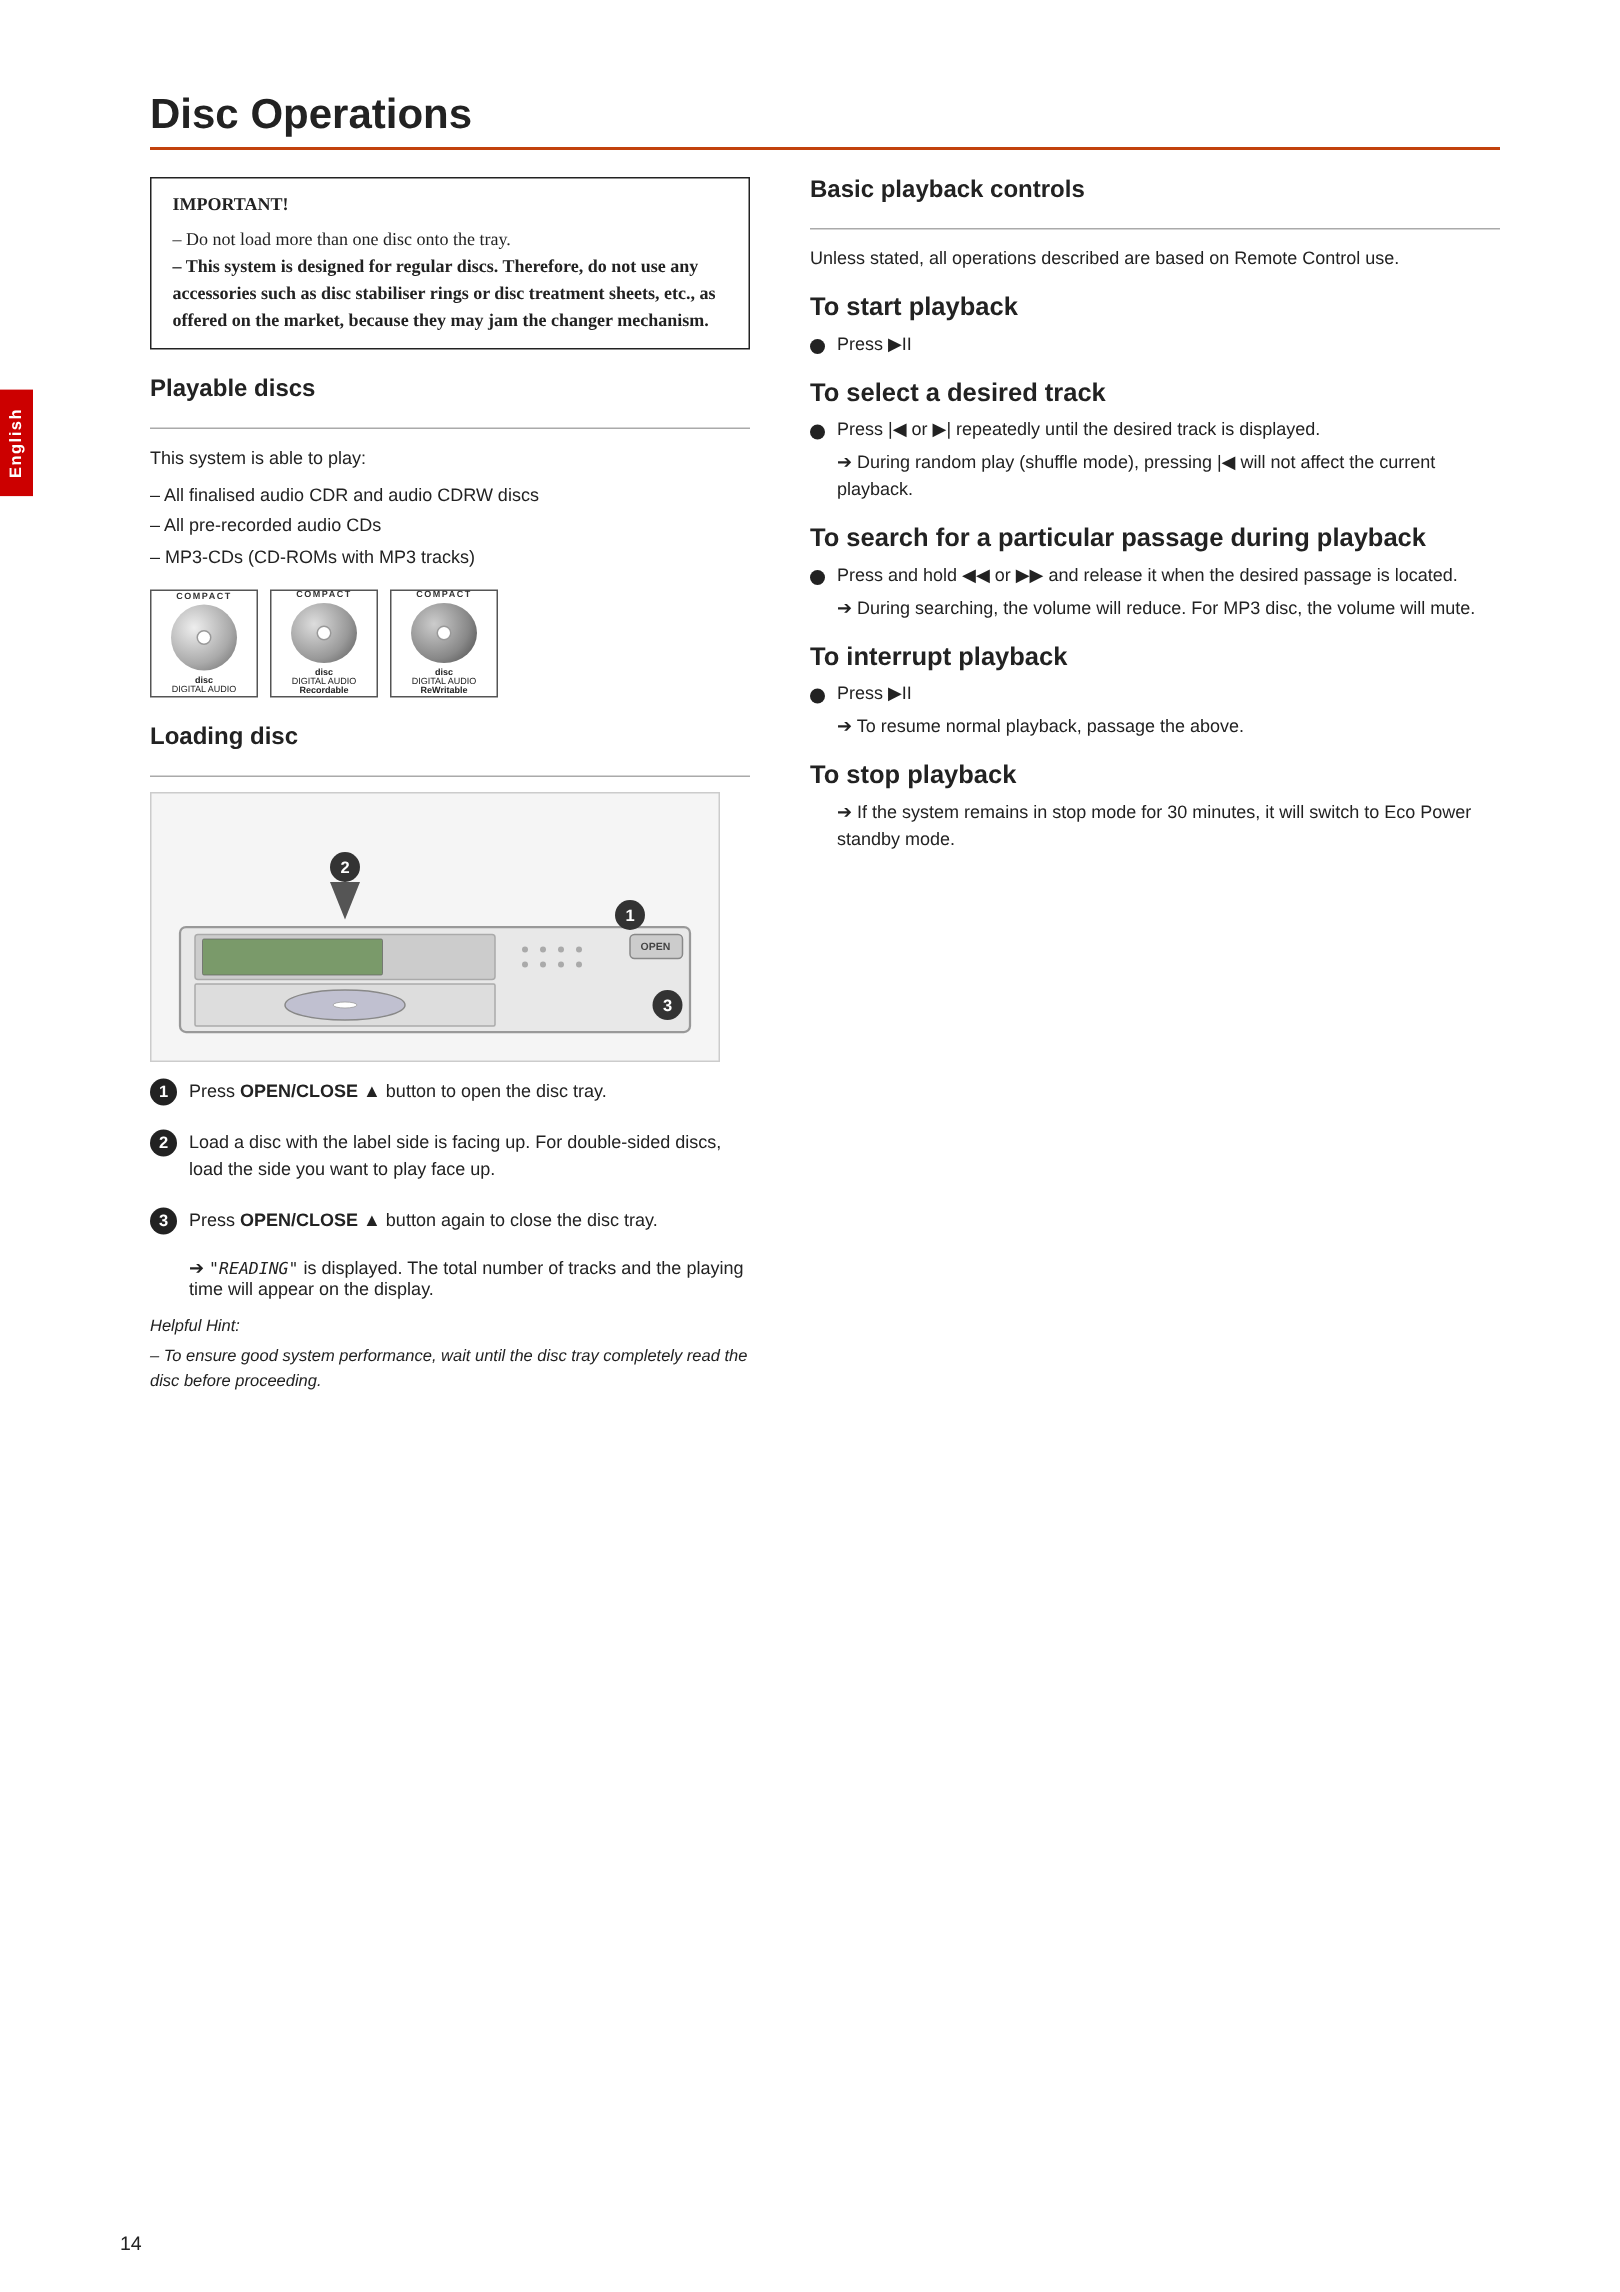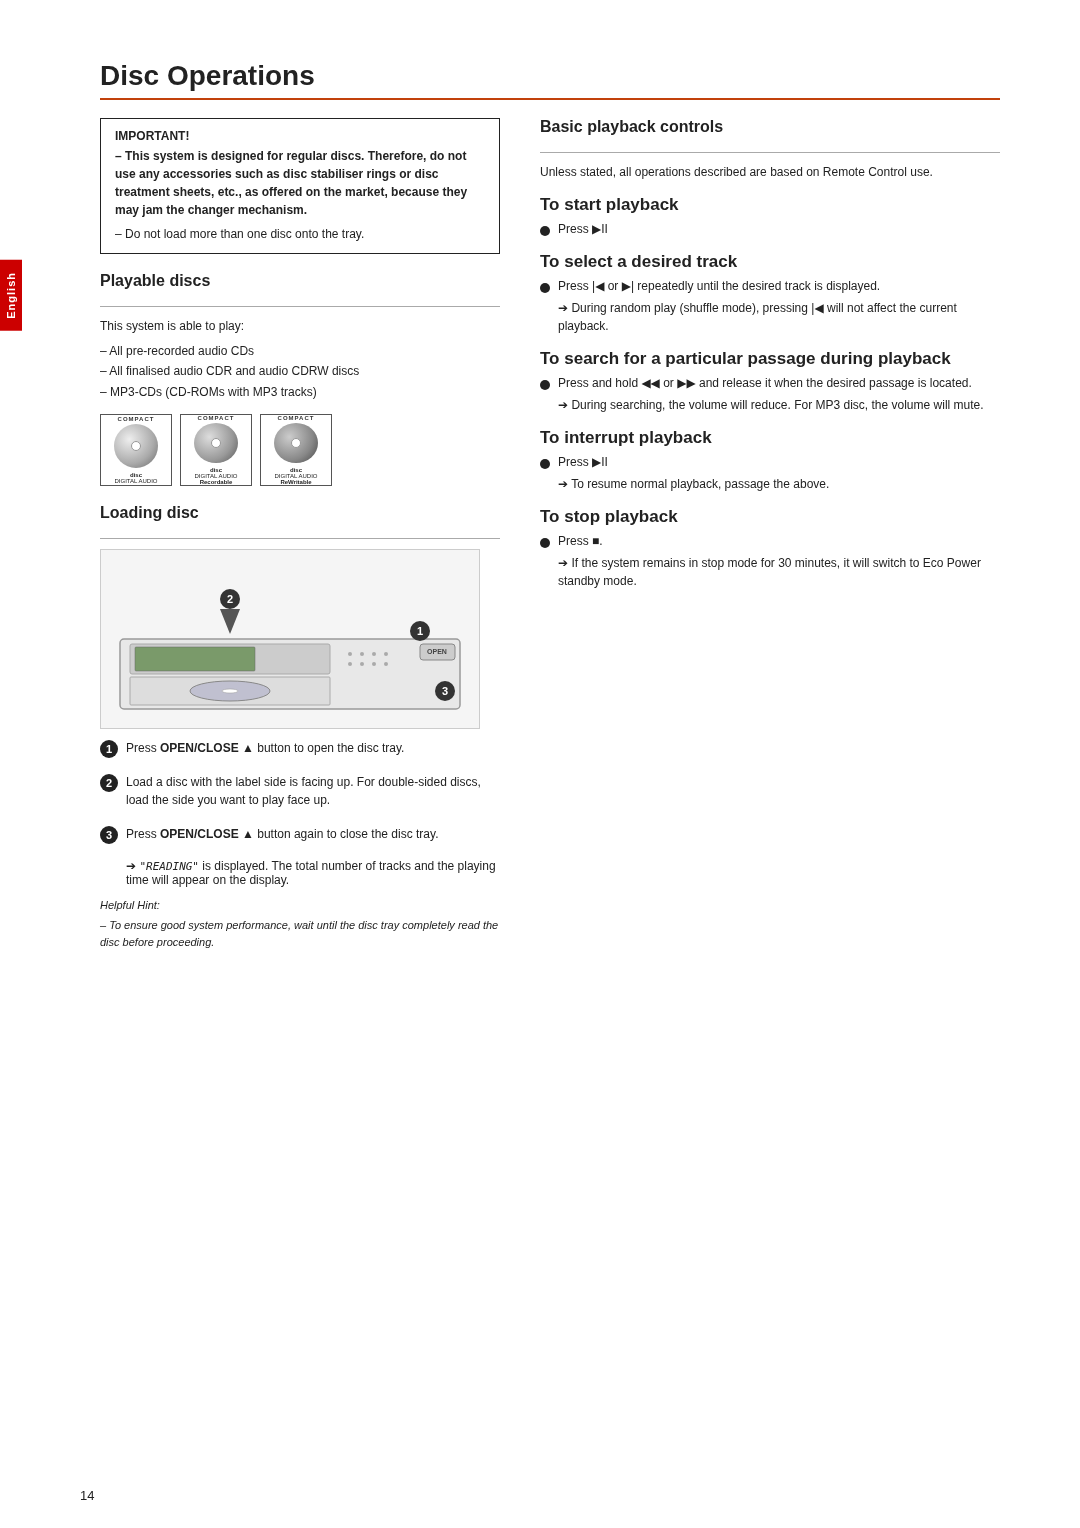--- a/index.html
+++ b/index.html
@@ -48,20 +48,21 @@
       width: 400px;
       flex-shrink: 0;
     }
     .right-col {
       flex: 1;
     }
     .important-box {
       border: 1.5px solid #222;
       padding: 10px 14px;
       margin-bottom: 18px;
+      font-family: Liberation Serif, serif;
     }
     .important-box .imp-title {
       font-weight: bold;
       font-size: 12px;
       margin-bottom: 4px;
     }
     .important-box p {
       font-size: 12px;
       line-height: 1.5;
     }
@@ -266,30 +267,30 @@
   <div class="sidebar-tab">English</div>
 
   <h1>Disc Operations</h1>
 
   <div class="two-col">
 
     <div class="left-col">
 
       <div class="important-box">
         <div class="imp-title">IMPORTANT!</div>
+        <p style="margin-top:6px;">– Do not load more than one disc onto the tray.</p>
         <p><strong>– This system is designed for regular discs. Therefore, do not use any accessories such as disc stabiliser rings or disc treatment sheets, etc., as offered on the market, because they may jam the changer mechanism.</strong></p>
-        <p style="margin-top:6px;">– Do not load more than one disc onto the tray.</p>
       </div>
 
       <div class="section">
         <h2>Playable discs</h2>
         <p class="body-text">This system is able to play:</p>
         <ul class="disc-list">
+          <li>All finalised audio CDR and audio CDRW discs</li>
           <li>All pre-recorded audio CDs</li>
-          <li>All finalised audio CDR and audio CDRW discs</li>
           <li>MP3-CDs (CD-ROMs with MP3 tracks)</li>
         </ul>
 
         <div class="disc-images">
           <div class="disc-img-box">
             <span class="compact-label">COMPACT</span>
             <div class="disc-circle">
               <div class="disc-circle-inner"></div>
             </div>
             <div class="disc-label-bottom">disc<br><span style="font-size:6px;font-weight:normal;">DIGITAL AUDIO</span></div>
@@ -413,24 +414,20 @@
           <h3>To interrupt playback</h3>
           <div class="bullet-row">
             <div class="bullet-dot"></div>
             <span class="bullet-text">Press ▶II</span>
           </div>
           <p class="sub-note">To resume normal playback, passage the above.</p>
         </div>
 
         <div class="bullet-section">
           <h3>To stop playback</h3>
-          <div class="bullet-row">
-            <div class="bullet-dot"></div>
-            <span class="bullet-text">Press ■.</span>
-          </div>
           <p class="sub-note">If the system remains in stop mode for 30 minutes, it will switch to Eco Power standby mode.</p>
         </div>
 
       </div>
     </div>
 
   </div>
 
   <div class="page-number">14</div>
 

